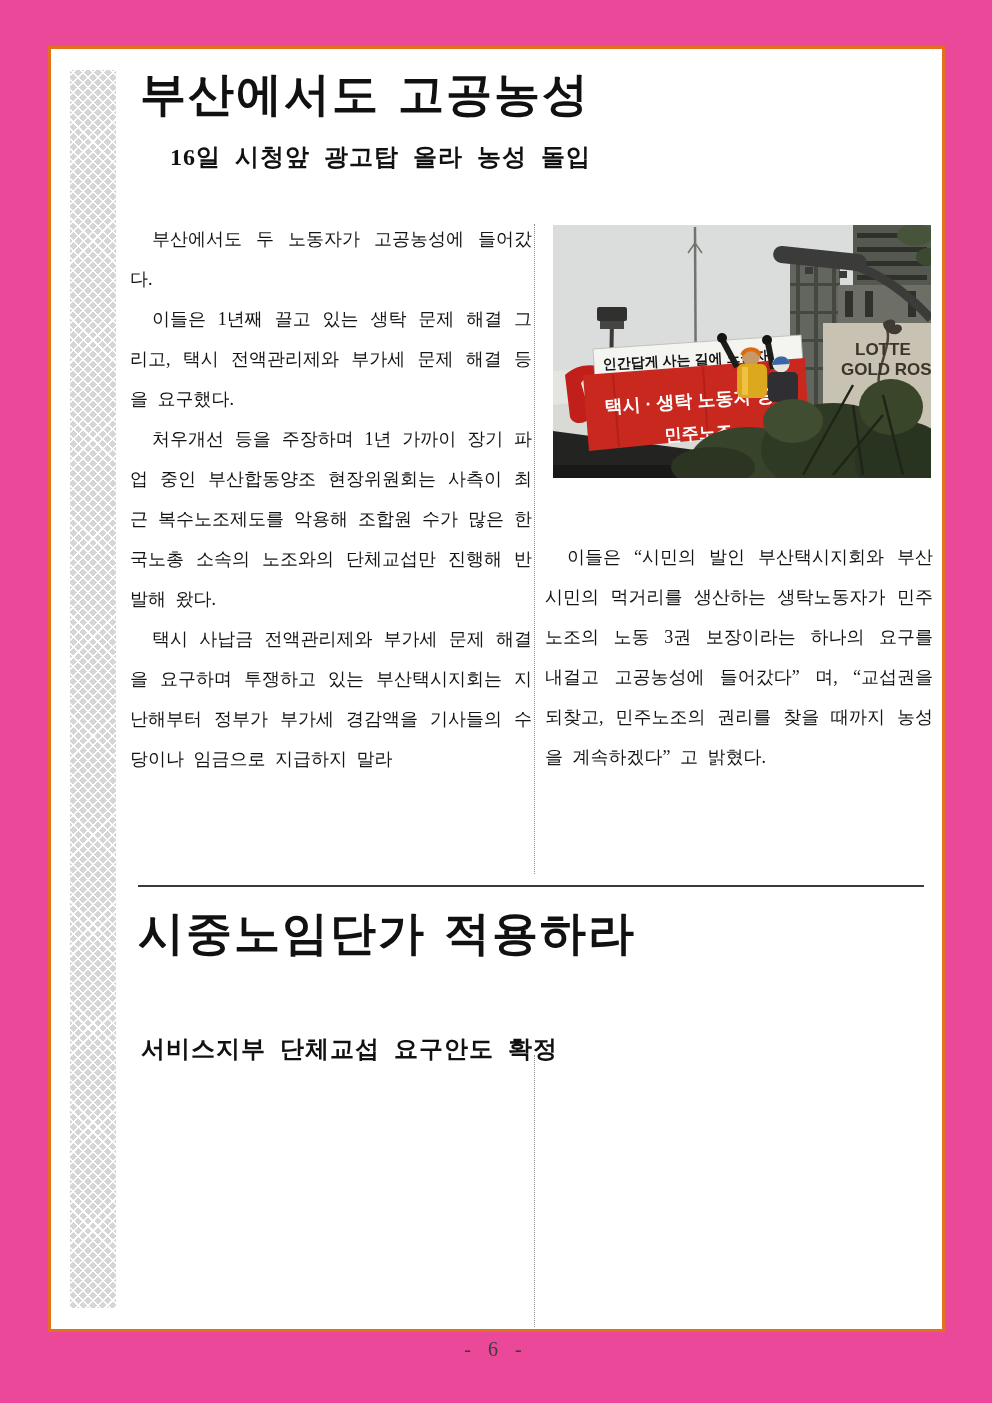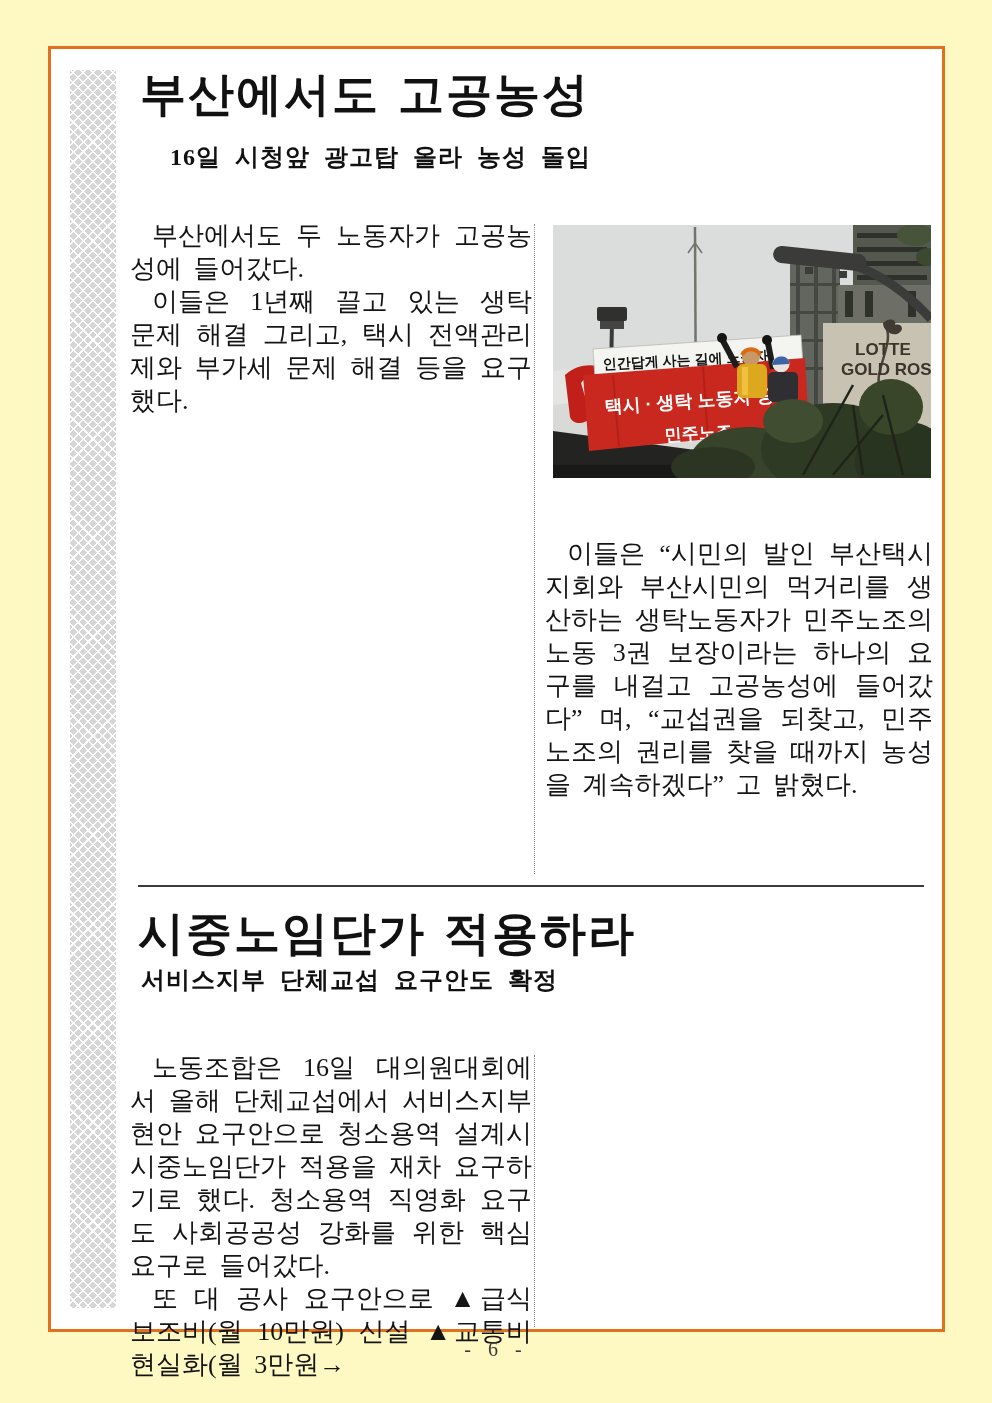--- a/index.html
+++ b/index.html
@@ -1,18 +1,18 @@
 <!DOCTYPE html>
 <html><head>
 <meta charset="utf-8">
 <style>
   * { margin:0; padding:0; box-sizing:border-box; }
   html,body { background:#ffffff; }
   .page {
-    position:relative; width:992px; height:1403px; background:#fef9c3;
+    position:relative; width:992px; height:1403px; background:#ec4899;
     font-family:"Liberation Serif","DejaVu Serif",serif; overflow:hidden;
   }
   .frame {
     position:absolute; left:48px; top:46px; width:897px; height:1286px;
     border:3px solid #e2711d; background:#ffffff;
   }
   .deco-bar {
     position:absolute; left:70px; top:70px; width:46px; height:1238px;
     background-color:#d6d6d6;
     background-image:
@@ -23,23 +23,23 @@
     position:absolute; font-family:"DejaVu Sans","Liberation Sans",sans-serif;
     font-weight:800; font-size:46px; color:#111; letter-spacing:2px; white-space:nowrap;
   }
   .headline-1 { left:140px; top:64px; }
   .headline-2 { left:138px; top:903px;text-align:center; }
   .subhead {
     position:absolute; font-weight:bold; font-size:24px; color:#111;
     letter-spacing:1px; word-spacing:7px; white-space:nowrap;
   }
   .subhead-1 { left:143px; top:141px;margin-left:27px; }
-  .subhead-2 { left:141px; top:964px; }
+  .subhead-2 { left:141px; top:1033px; }
   .col {
-    position:absolute; font-size:26px; line-height:33px; color:#141414;
+    position:absolute; font-size:18px; line-height:40px; color:#141414;
     text-align:justify; word-spacing:5px;
   }
   .col p { text-indent:22px; }
   .col p.cont { text-indent:0; }
   .a1-left  { left:130px; top:219px; width:402px; }
   .a1-right { left:545px; top:537px; width:388px; }
   .a2-left  { left:130px; top:1051px; width:402px; }
   .a2-right { left:545px; top:1051px; width:388px; }
   .vdivider { position:absolute; width:0; border-left:1px dotted #8a8a8a; }
   .vdiv-1 { left:534px; top:224px; height:650px; }
@@ -61,20 +61,22 @@
 <div class="page">
   <div class="frame"></div>
   <div class="deco-bar"></div>
 
   <h1 class="headline headline-1">부산에서도 고공농성</h1>
   <h2 class="subhead subhead-1">16일 시청앞 광고탑 올라 농성 돌입</h2>
 
   <div class="col a1-left">
     <p>부산에서도 두 노동자가 고공농성에 들어갔다.</p>
     <p>이들은 1년째 끌고 있는 생탁 문제 해결 그리고, 택시 전액관리제와 부가세 문제 해결 등을 요구했다.</p>
+    <p>처우개선 등을 주장하며 1년 가까이 장기 파업 중인 부산합동양조 현장위원회는 사측이 최근 복수노조제도를 악용해 조합원 수가 많은 한국노총 소속의 노조와의 단체교섭만 진행해 반발해 왔다.</p>
+    <p>택시 사납금 전액관리제와 부가세 문제 해결을 요구하며 투쟁하고 있는 부산택시지회는 지난해부터 정부가 부가세 경감액을 기사들의 수당이나 임금으로 지급하지 말라</p>
   </div>
 
   <div class="vdivider vdiv-1"></div>
 
   <div class="photo">
     <svg viewBox="0 0 378 253" xmlns="http://www.w3.org/2000/svg">
 
       <rect x="0" y="0" width="378" height="253" fill="#dbdddc"></rect>
 
       <g>
@@ -178,24 +180,20 @@
 
   <div class="col a1-right">
     <p>이들은 “시민의 발인 부산택시지회와 부산시민의 먹거리를 생산하는 생탁노동자가 민주노조의 노동 3권 보장이라는 하나의 요구를 내걸고 고공농성에 들어갔다” 며, “교섭권을 되찾고, 민주노조의 권리를 찾을 때까지 농성을 계속하겠다” 고 밝혔다.</p>
   </div>
 
   <div class="hrule"></div>
 
   <h1 class="headline headline-2">시중노임단가 적용하라</h1>
   <h2 class="subhead subhead-2">서비스지부 단체교섭 요구안도 확정</h2>
 
-  <div class="col a2-left">
-    <p>노동조합은 16일 대의원대회에서 올해 단체교섭에서 서비스지부 현안 요구안으로 청소용역 설계시 시중노임단가 적용을 재차 요구하기로 했다. 청소용역 직영화 요구도 사회공공성 강화를 위한 핵심 요구로 들어갔다.</p>
-    <p>또 대 공사 요구안으로 ▲급식보조비(월 10만원) 신설 ▲교통비 현실화(월 3만원→</p>
-  </div>
 
   <div class="vdivider vdiv-2"></div>
 
   <div class="col a2-right">
   </div>
 
   <div class="page-num">- 6 -</div>
 </div>
 
 </body></html>

